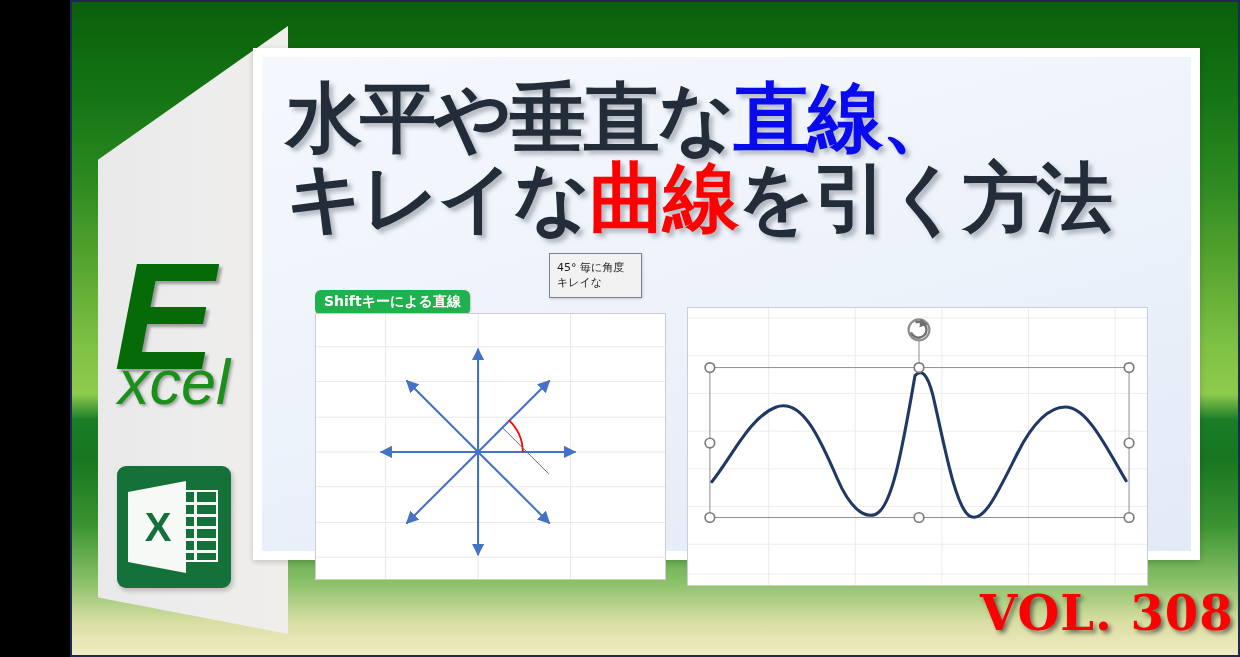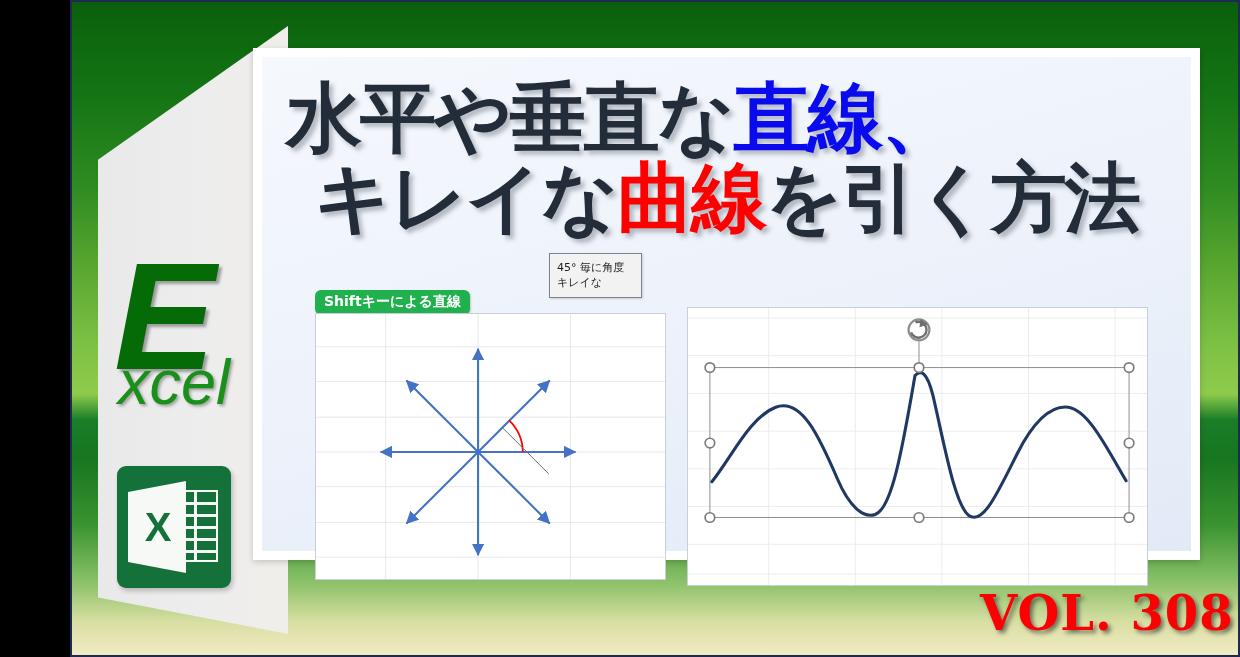--- a/index.html
+++ b/index.html
@@ -88,21 +88,21 @@
 
   
   #title-block { position:absolute; left:24px; top:18px; right:10px; }
   .title-line {
     font-family:"DejaVu Sans", sans-serif;
     font-weight:bold; font-size:76px; line-height:86px;
     color:#232c39; white-space:nowrap;
     text-shadow:4px 4px 4px rgba(120,125,135,.5);
     letter-spacing:-2px;
   }
-  .title-line.l2 { margin-top:-6px;margin-left:28px; }
+  .title-line.l2 { margin-top:-6px; }
   .hl-blue { color:#0a0aee; }
   .hl-red  { color:#fe0000; }
 
   
   #badge {
     position:absolute; left:53px; top:233px;
     background:#20b04e; color:#fff; border-radius:6px;
     padding:3px 9px 4px 9px;
     font-family:"DejaVu Sans", sans-serif;
     font-size:14px; font-weight:bold; letter-spacing:0px;

